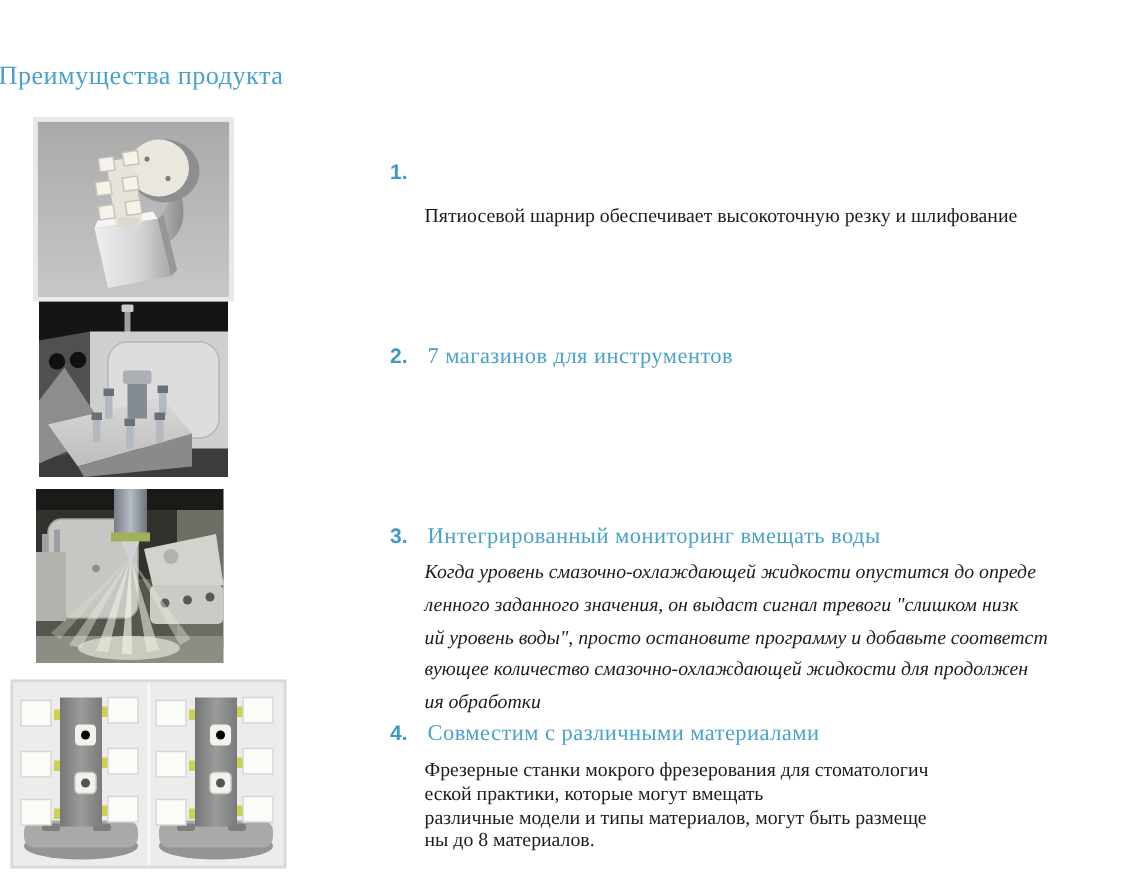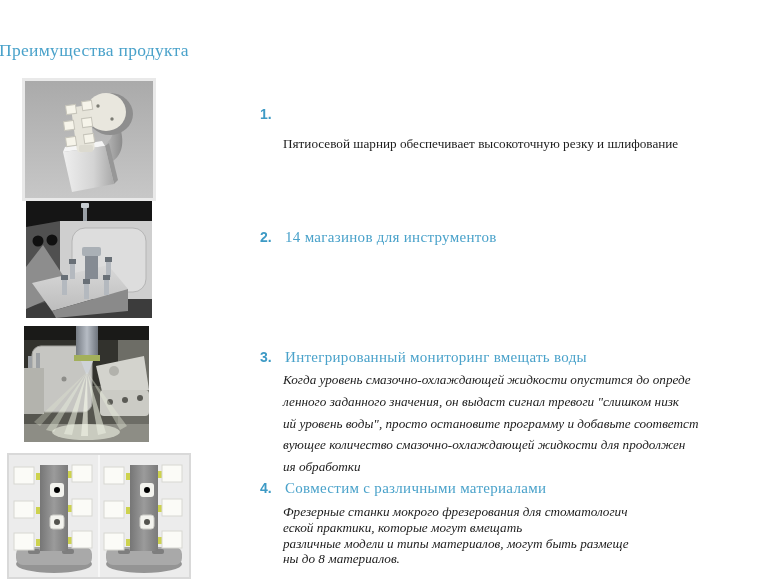--- a/index.html
+++ b/index.html
@@ -57,21 +57,21 @@
   .sec-body {
     margin-left: 23px;
     margin-top: 12px;
     font-size: 13.2px;
     line-height: 15.8px;
     color: var(--text, #1c1c1c);
     white-space: pre;
   }
   .sec-2 .sec-body { margin-top: 10px; }
   .sec-3 .sec-body { margin-top: 2px; line-height: 21.8px; font-style: italic; }
-  .sec-4 .sec-body { margin-top: 6px; font-style: italic; }
+  .sec-4 .sec-body { margin-top: 6px; }
 </style>
 </head>
 <body>
 
 <div class="page">
 
   <h1 class="page-title">Преимущества продукта</h1>
 
   <figure class="thumb thumb--frame1 thumb-1">
     <svg viewBox="0 0 128 117" width="128" height="117">
@@ -244,21 +244,21 @@
   <section class="sec sec-1">
     <div class="sec-head">
       <span class="sec-num">1.</span>
     </div>
     <div class="sec-body">Пятиосевой шарнир обеспечивает высокоточную резку и шлифование</div>
   </section>
 
   <section class="sec sec-2">
     <div class="sec-head">
       <span class="sec-num">2.</span>
-      <span class="sec-title">14 магазинов для инструментов</span>
+      <span class="sec-title">7 магазинов для инструментов</span>
     </div>
   </section>
 
   <section class="sec sec-3">
     <div class="sec-head">
       <span class="sec-num">3.</span>
       <span class="sec-title">Интегрированный мониторинг вмещать воды</span>
     </div>
     <div class="sec-body">Когда уровень смазочно-охлаждающей жидкости опустится до опреде
 ленного заданного значения, он выдаст сигнал тревоги "слишком низк

